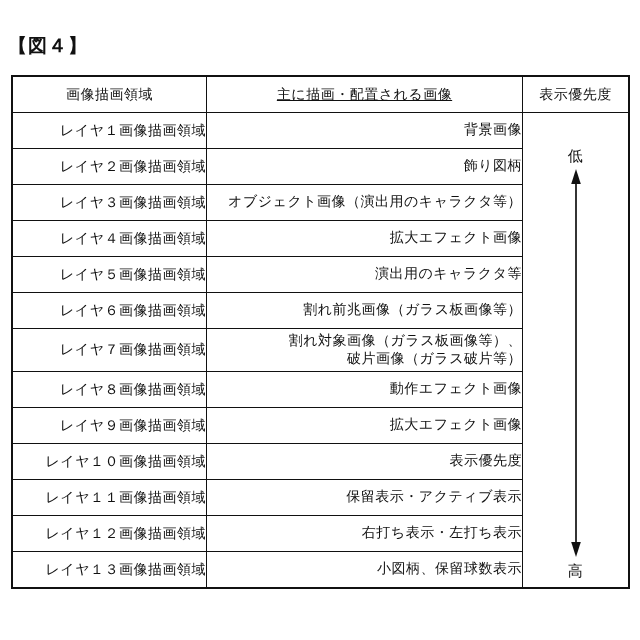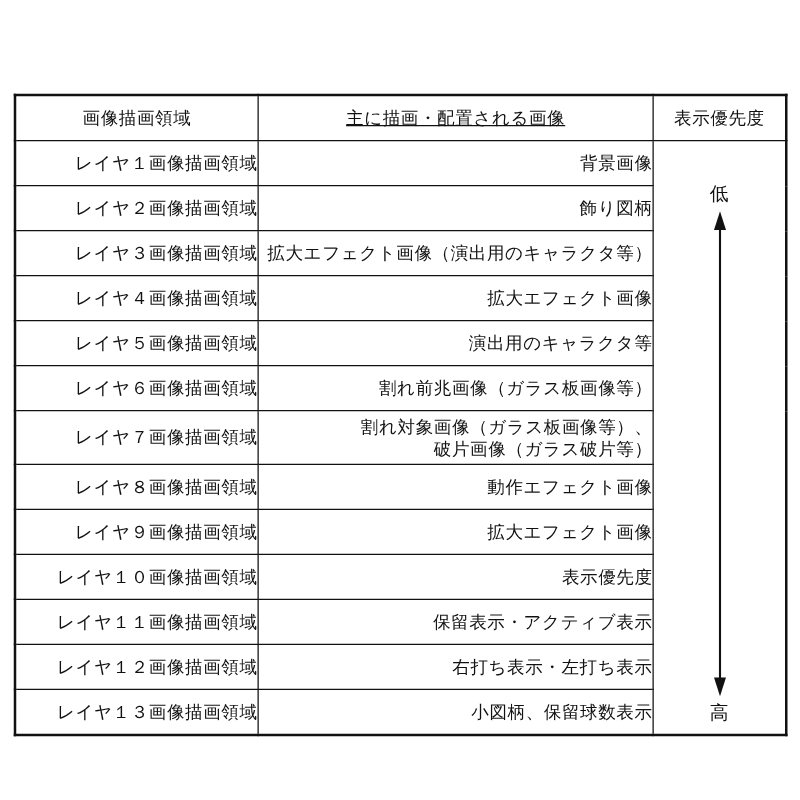--- a/index.html
+++ b/index.html
@@ -61,20 +61,21 @@
     vertical-align: middle;
     white-space: nowrap;
   }
   td.c2 {
     text-align: left;
     vertical-align: middle;
     padding-left: 7px;
     padding-right: 4px;
     white-space: pre-line;
     line-height: 1.3;
+    font-family: Liberation Mono, monospace;
   }
   tr.row-tall td.c1,
   tr.row-tall td.c2 { height: 42px; }
   td.c3 {
     vertical-align: top;
     padding: 0;
   }
   .prio {
     display: flex;
     flex-direction: column;
@@ -90,20 +91,21 @@
     margin-top: 4px;
     margin-bottom: 4px;
     display: block;
   }
 </style>
 </head>
 <body>
 
 <div class="page">
 
+  <div class="fig-title">【図４】</div>
 
   <table class="layer-table">
     <tbody>
         <tr>
       <th class="col-area">画像描画領域</th>
       <th class="col-image">主に描画・配置される画像</th>
       <th class="col-priority">表示優先度</th>
     </tr>
 
     <tr>
@@ -121,21 +123,21 @@
         </div>
       </td>
     </tr>
 
     <tr>
       <td class="c1">レイヤ２画像描画領域</td>
       <td class="c2">飾り図柄</td>
     </tr>
     <tr>
       <td class="c1">レイヤ３画像描画領域</td>
-      <td class="c2">拡大エフェクト画像（演出用のキャラクタ等）</td>
+      <td class="c2">オブジェクト画像（演出用のキャラクタ等）</td>
     </tr>
     <tr>
       <td class="c1">レイヤ４画像描画領域</td>
       <td class="c2">拡大エフェクト画像</td>
     </tr>
     <tr>
       <td class="c1">レイヤ５画像描画領域</td>
       <td class="c2">演出用のキャラクタ等</td>
     </tr>
     <tr>

